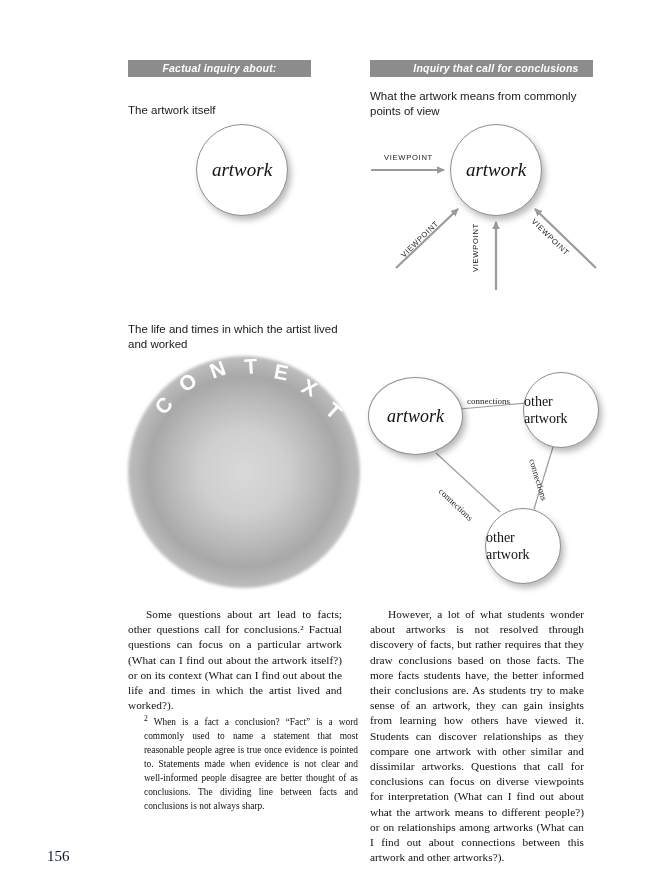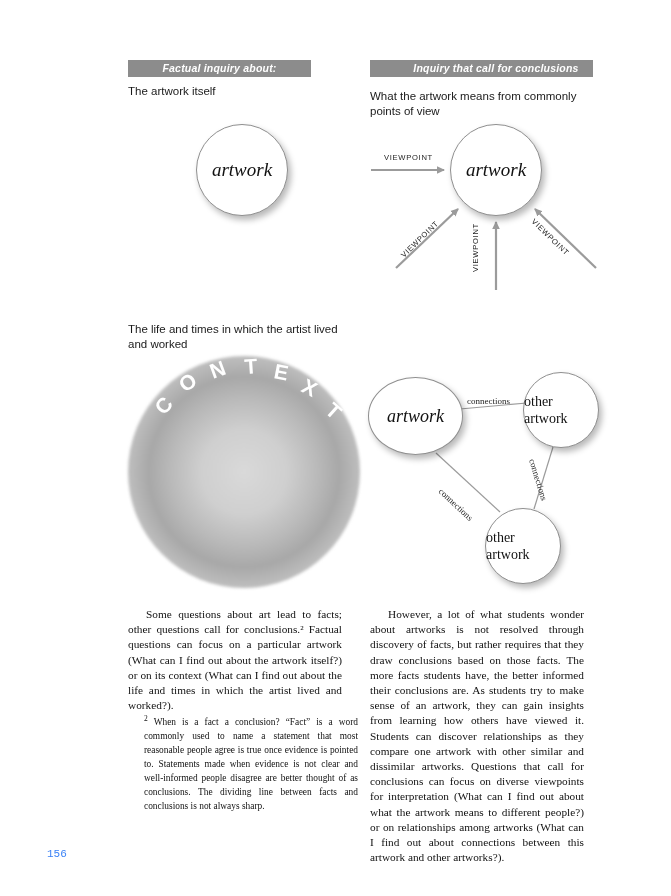--- a/index.html
+++ b/index.html
@@ -37,21 +37,21 @@
   #hdr-right { left: 370px; top: 60px;  width: 194px; padding-left: 29px; }
 
   
   .caption {
     position: absolute;
     font-size: 11.5px;
     line-height: 15px;
     color: #1a1a1a;
     width: 215px;
   }
-  #cap-1 { left: 128px; top: 84px; }
+  #cap-1 { left: 128px; top: 103px; }
   #cap-2 { left: 370px; top: 89px; }
   #cap-3 { left: 128px; top: 322px; }
   #cap-4 { left: 370px; top: 322px; }
 
   
   .circle {
     position: absolute;
     border-radius: 50%;
     background: #ffffff;
     border: 1px solid #8f8f8f;
@@ -179,23 +179,23 @@
     font-size: 9.4px;
     line-height: 14px;
     text-align: justify;
     color: #111;
   }
   .footnote sup { font-size: 7.5px; }
 
   .page-number {
     position: absolute;
     left: 47px; top: 848px;
-    font-family: Liberation Mono, monospace;
-    font-size: 11px;
-    color: #3b82f6;
+    font-family: Liberation Serif, serif;
+    font-size: 15px;
+    color: #0f172a;
   }
 </style>
 </head>
 <body>
 
 <div class="page">
 
   <div class="col-header" id="hdr-left">Factual inquiry about:</div>
   <div class="col-header" id="hdr-right">Inquiry that call for conclusions about:</div>
 

